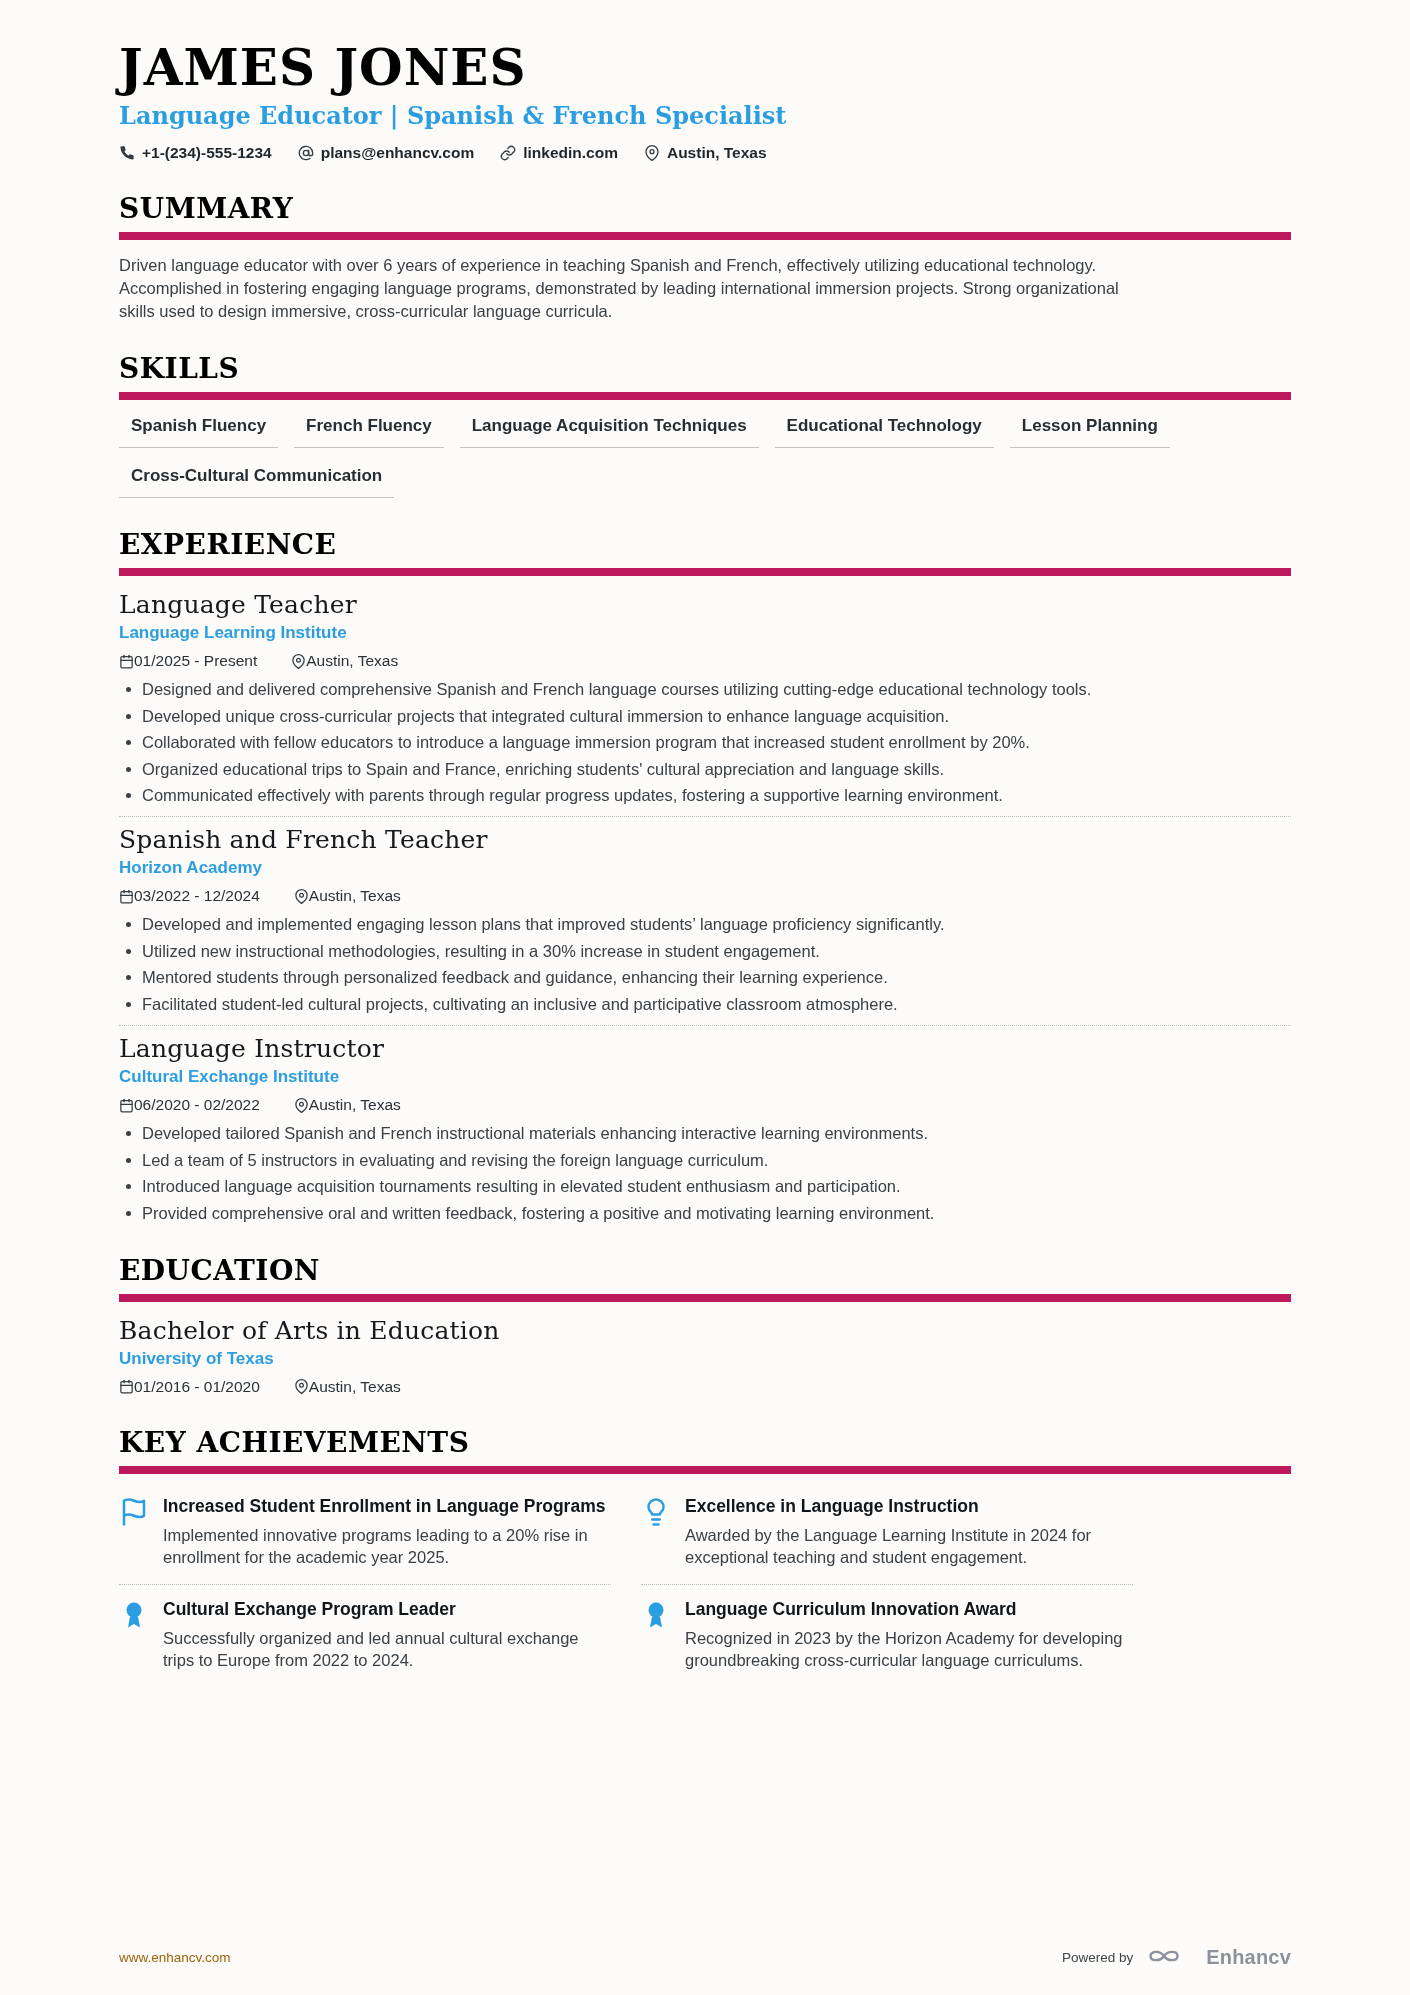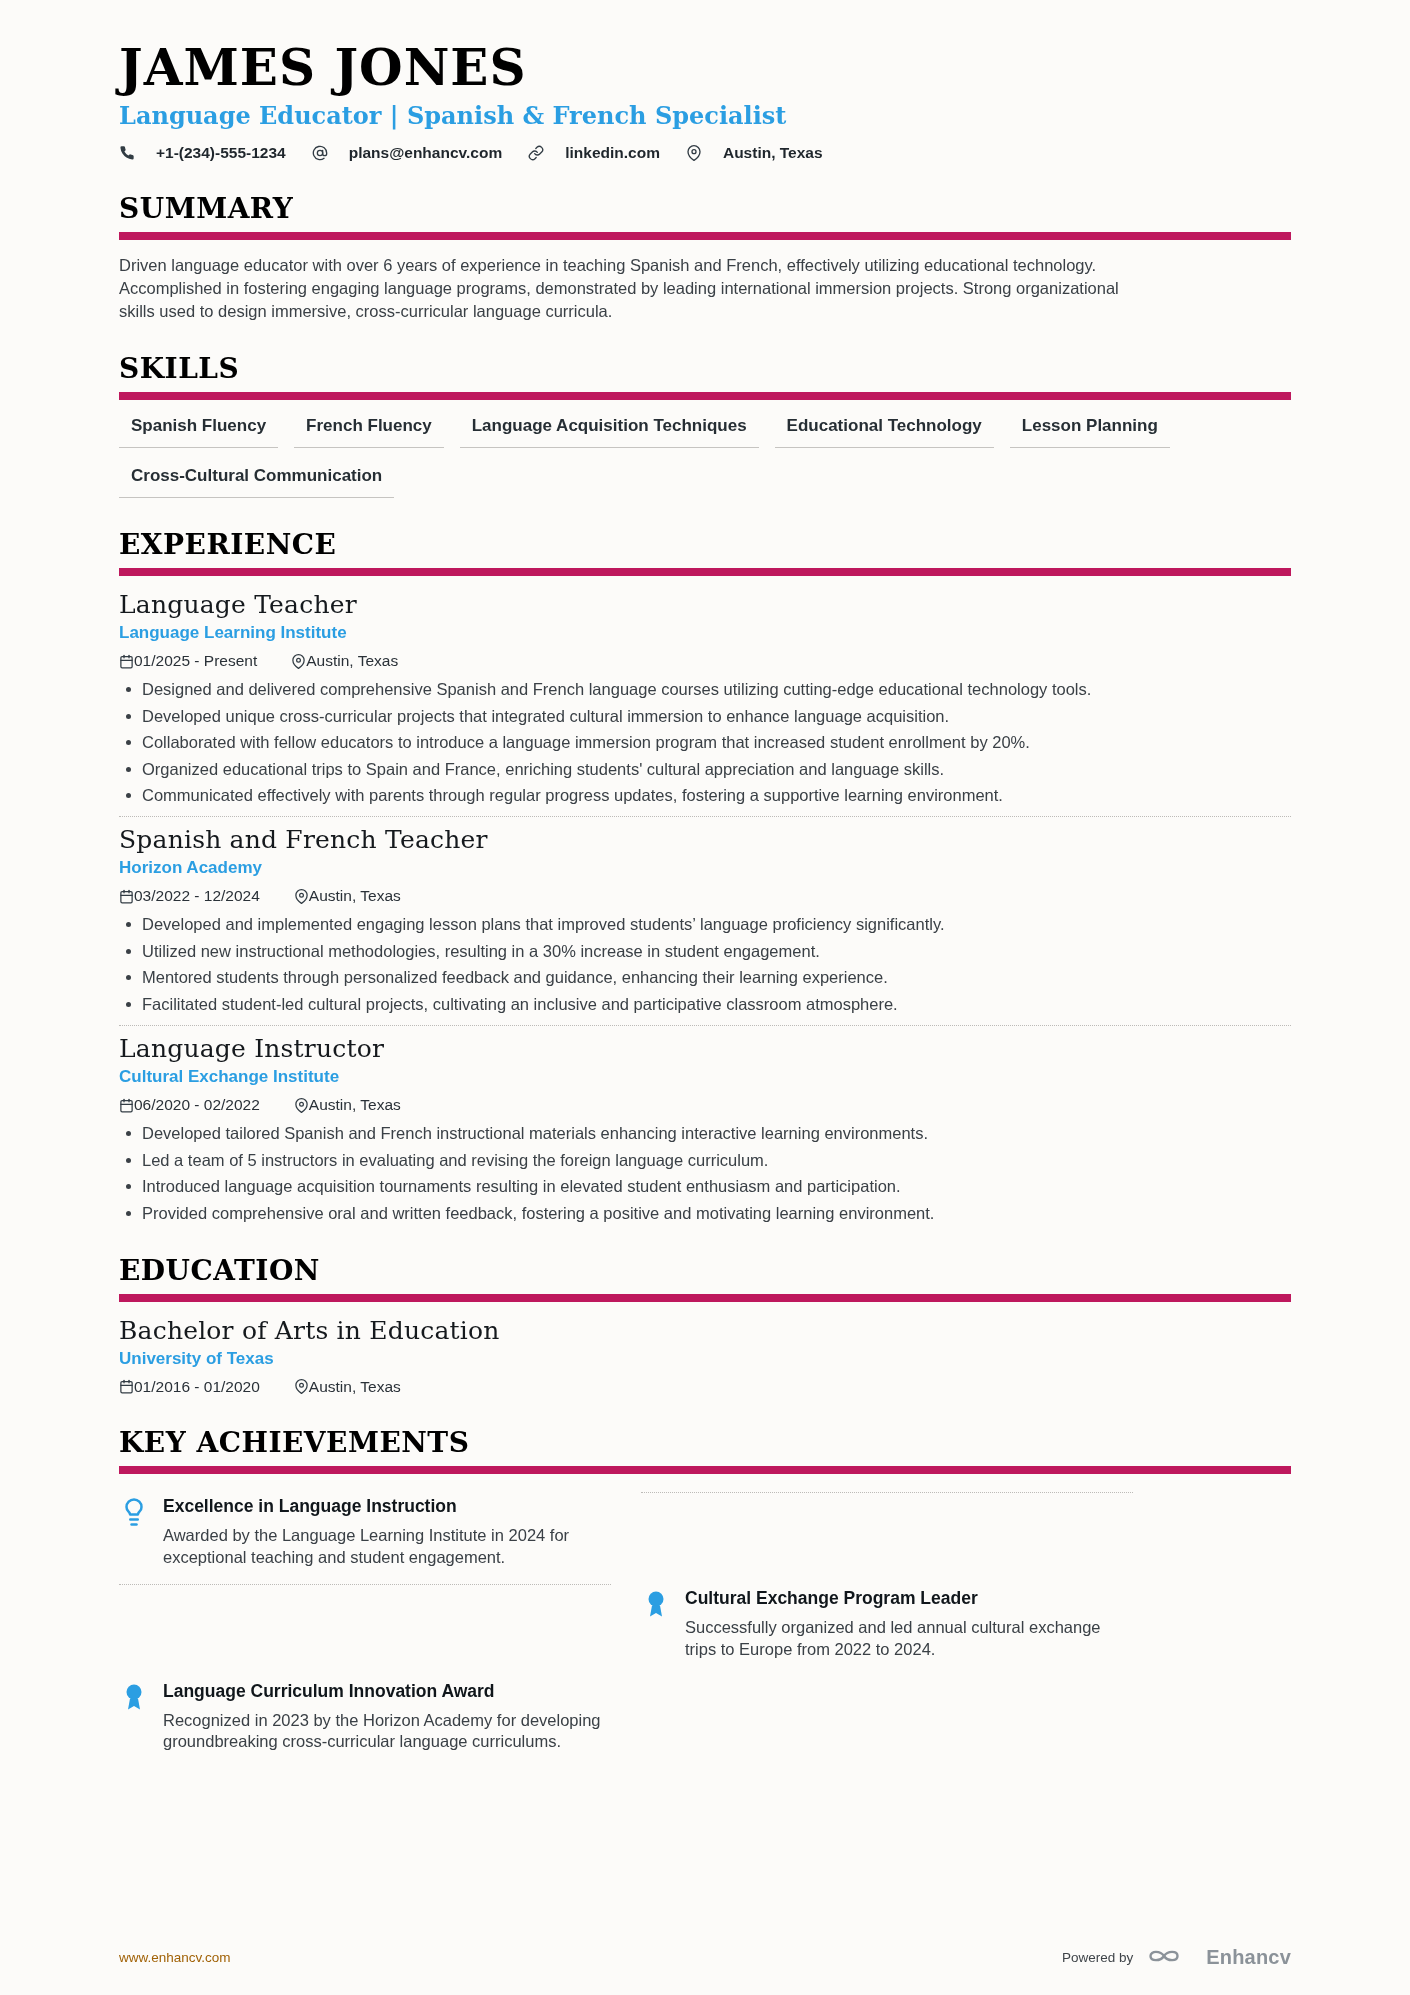--- a/index.html
+++ b/index.html
@@ -17,21 +17,21 @@
     font-weight: 700; font-size: 50px; line-height: 1.04;
     color: #000; letter-spacing: 1px;
   }
   .headline {
     font-family: "DejaVu Serif", "Liberation Serif", serif;
     font-weight: 700; font-size: 24px; margin-top: 7px;
     color: var(--accent, #2b9ee2);
   }
   .contact { display: flex; align-items: center; gap: 26px; margin-top: 14px;
     font-weight: 700; font-size: 15.5px; color: #1f262c; }
-  .contact-item { display: flex; align-items: center; gap: 21px; }
+  .contact-item { display: flex; align-items: center; gap: 7px; }
   .icon-16 { width: 16px; height: 16px; color: #323c44; flex: none; }
 
   
   .section-heading {
     font-family: "DejaVu Serif", "Liberation Serif", serif;
     font-weight: 700; font-size: 28px; color: #000; letter-spacing: 0.5px;
     padding-bottom: 7px; border-bottom: 8px solid #be185d; margin: 30px 0 14px 0;
   }
 
   .summary-text { font-size: 16.5px; line-height: 1.38; max-width: 1005px; color: #3a4046; }
@@ -262,20 +262,30 @@
           </svg>
         <span>Austin, Texas</span>
       </div>
     </div>
   </section>
 
   <section>
     <h2 class="section-heading">KEY ACHIEVEMENTS</h2>
     <div class="ach-grid">
 
+      <div class="ach-item">
+        <svg class="ach-icon" viewBox="0 0 24 24" fill="none" stroke="currentColor" stroke-width="2" stroke-linecap="round" stroke-linejoin="round">
+            <path d="M4 15s1-1 4-1 5 2 8 2 4-1 4-1V3s-1 1-4 1-5-2-8-2-4 1-4 1z"></path>
+            <line x1="4" y1="22" x2="4" y2="15"></line>
+          </svg>
+        <div>
+          <div class="ach-title">Increased Student Enrollment in Language Programs</div>
+          <div class="ach-text">Implemented innovative programs leading to a 20% rise in enrollment for the academic year 2025.</div>
+        </div>
+      </div>
 
       <div class="ach-item">
         <svg class="ach-icon" viewBox="0 0 24 24" fill="none" stroke="currentColor" stroke-width="2" stroke-linecap="round" stroke-linejoin="round">
             <path d="M9 18h6"></path>
             <path d="M10 22h4"></path>
             <path d="M15.09 14c.18-.98.65-1.74 1.41-2.5A4.65 4.65 0 0 0 18 8 6 6 0 0 0 6 8c0 1 .23 2.23 1.5 3.5.76.76 1.23 1.52 1.41 2.5z"></path>
           </svg>
         <div>
           <div class="ach-title">Excellence in Language Instruction</div>
           <div class="ach-text">Awarded by the Language Learning Institute in 2024 for exceptional teaching and student engagement.</div>

